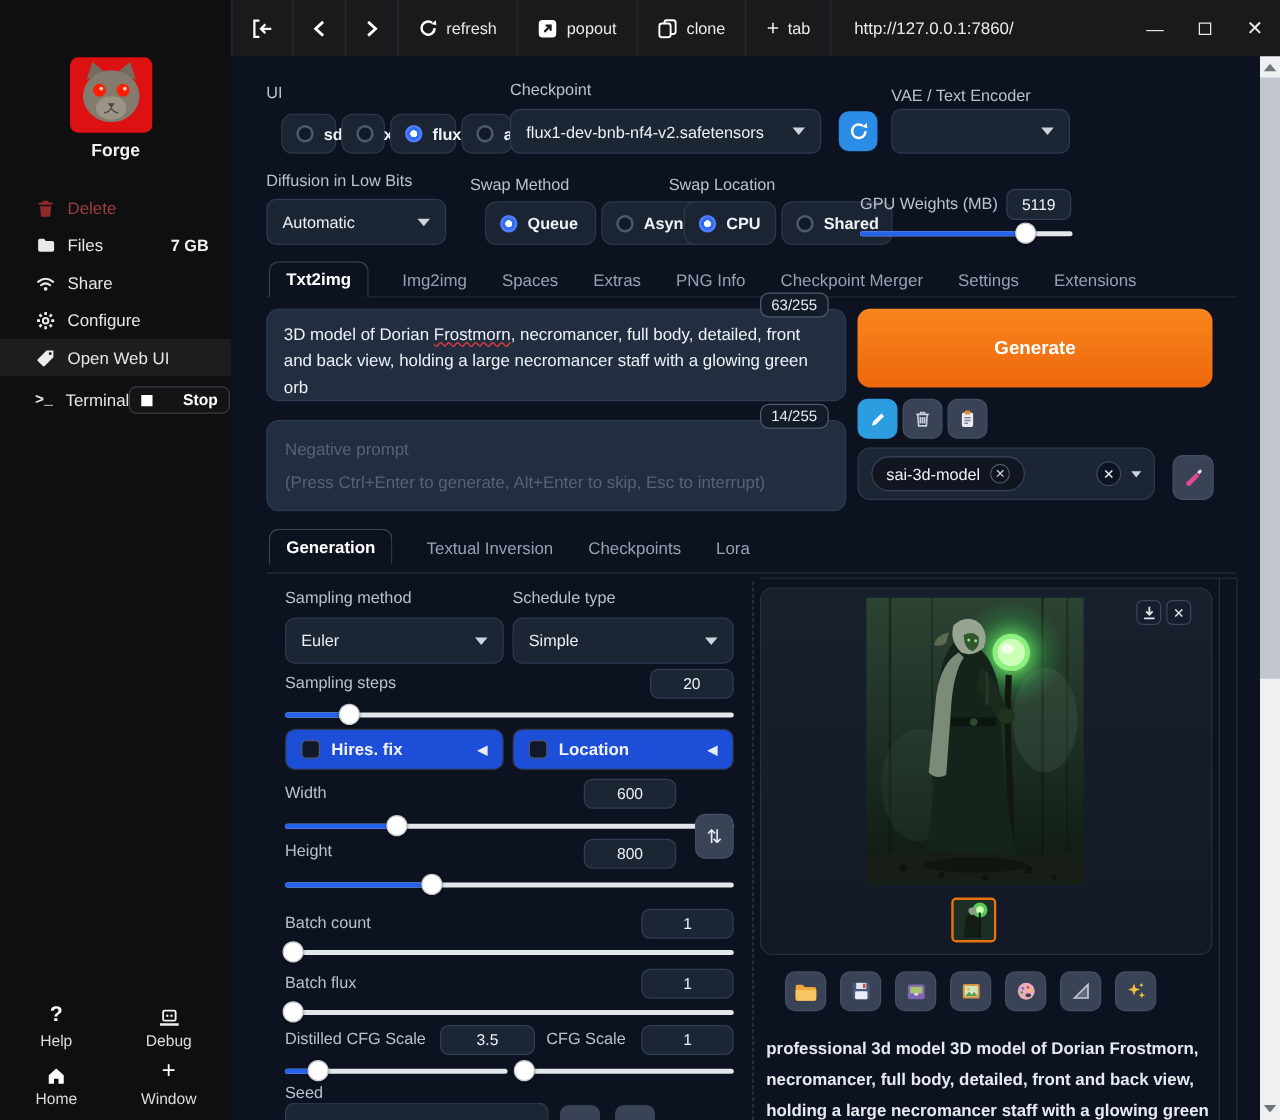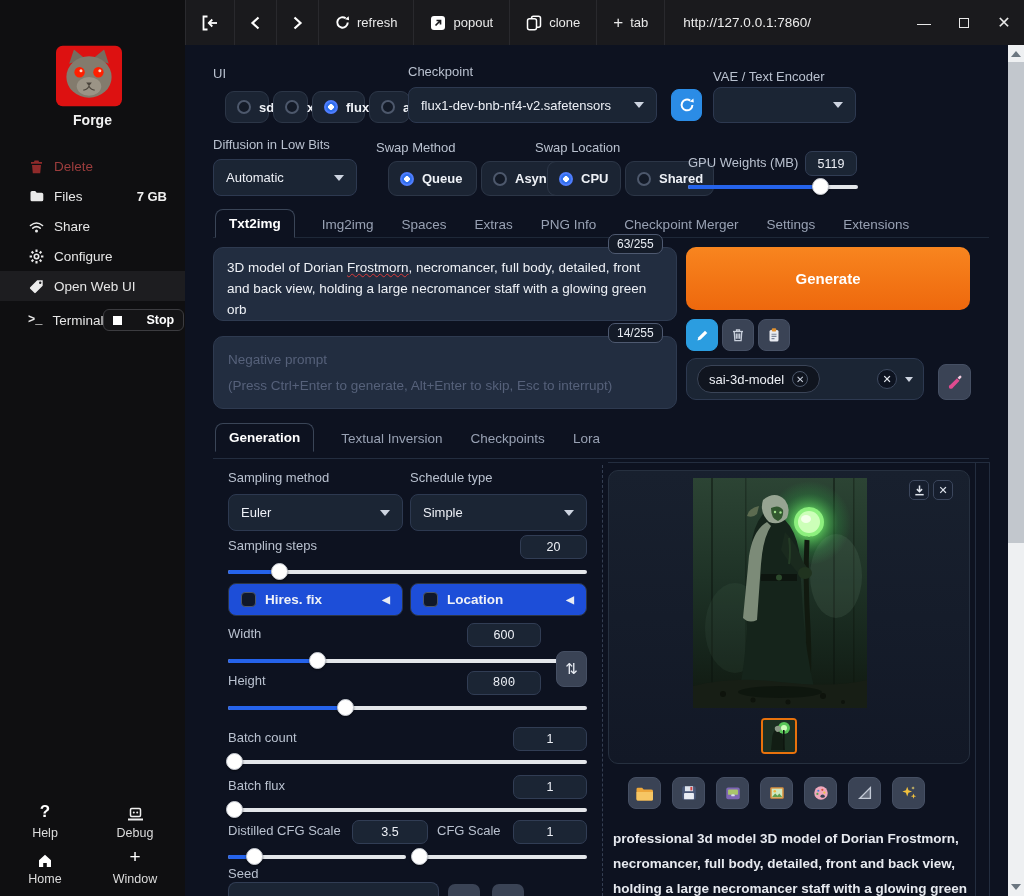--- a/index.html
+++ b/index.html
@@ -423,21 +423,21 @@
   <div class="track">
       <div class="fill" style="width:25%;"></div>
     </div>
   <div class="thumb" style="left:25%;"></div>
 </div>
 <div class="abs sqbtn" style="left:556px;top:651px;width:31px;height:36px;color:#e8ecf3;font-size:15px;">
     <span>⇅</span>
   </div>
 
 <div class="abs lbl" style="left:228px;top:673px;">Height</div>
-<div class="abs vbox" style="left:467px;top:671px;width:74px;height:24px;font-family:Liberation Mono, monospace;">800</div>
+<div class="abs vbox" style="left:467px;top:671px;width:74px;height:24px;">800</div>
 <div class="abs slider" style="left:228px;top:699px;width:359px;">
   <div class="track">
       <div class="fill" style="width:33%;"></div>
     </div>
   <div class="thumb" style="left:33%;"></div>
 </div>
 
 <div class="abs lbl" style="left:228px;top:730px;">Batch count</div>
 <div class="abs vbox" style="left:513px;top:727px;width:74px;height:24px;">1</div>
 <div class="abs slider" style="left:228px;top:753px;width:359px;">

